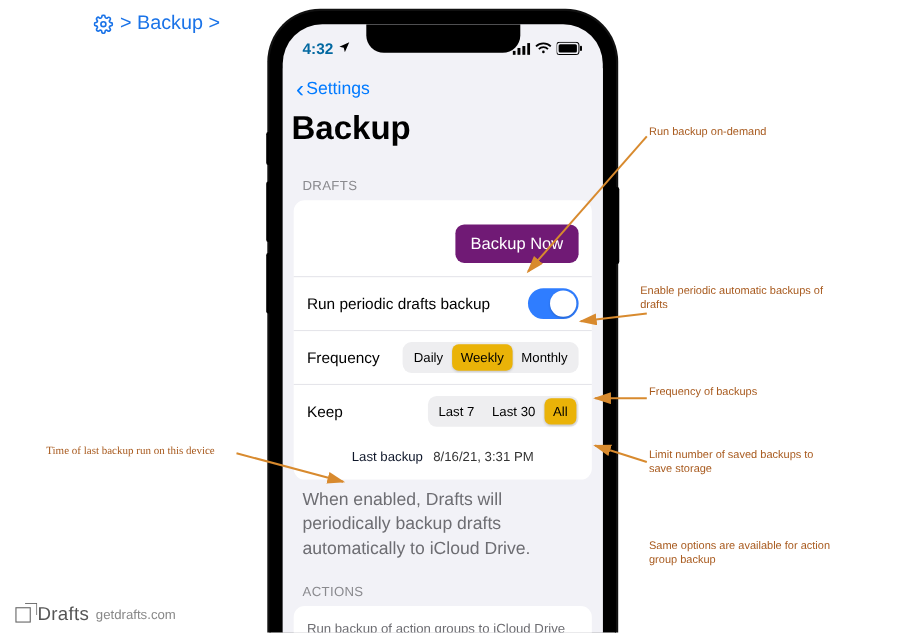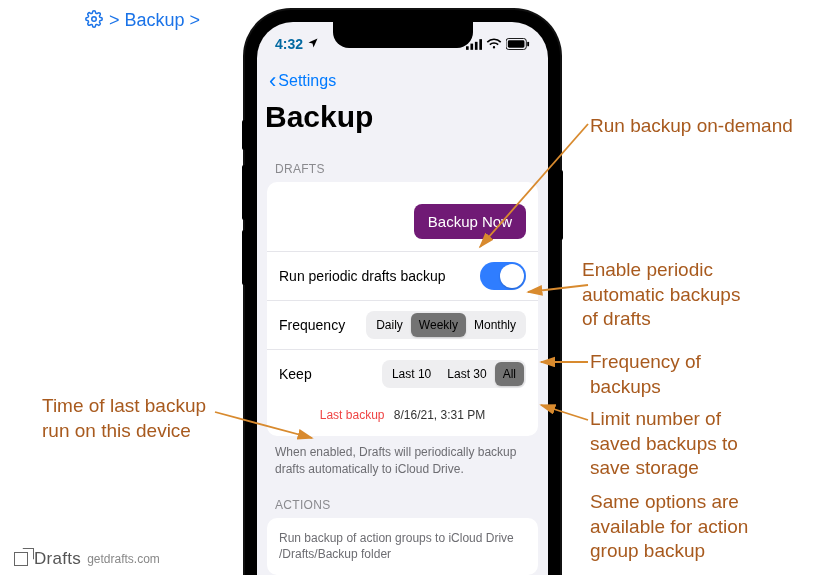--- a/index.html
+++ b/index.html
@@ -1,23 +1,23 @@
 <!DOCTYPE html>
 <html><head>
 <meta charset="utf-8">
 <style>
   * { box-sizing: border-box; margin: 0; padding: 0; }
   body { font-family: -apple-system, BlinkMacSystemFont, "Segoe UI", Helvetica, Arial, sans-serif; background: #fff; width: 815px; height: 575px; position: relative; overflow: hidden; }
 
   
-  .breadcrumb { position: absolute; top: 10px; left: 85px; display: flex; align-items: flex-start; gap: 6px; color: #1a73e8; font-size: 18px; }
+  .breadcrumb { position: absolute; top: 10px; left: 85px; display: flex; align-items: flex-end; gap: 6px; color: #1a73e8; font-size: 18px; }
   .gear-svg { width: 18px; height: 18px; }
 
   
-  .annot { position: absolute; color: #a85a1e; font-size: 19px; line-height: 1.3; }
+  .annot { position: absolute; color: #a85a1e; font-size: 10px; line-height: 1.3; }
   .arrow { position: absolute; pointer-events: none; }
 
   
   .footer { position: absolute; bottom: 6px; left: 14px; display: flex; align-items: center; gap: 6px; font-size: 13px; color: #555; }
   .footer .brand { color: #555; font-size: 17px; font-weight: 400; letter-spacing: 0.3px; }
   .footer .url { color: #888; font-size: 12px; }
   .popout { width: 14px; height: 14px; border: 1.5px solid #666; position: relative; }
   .popout::after { content: ""; position: absolute; width: 14px; height: 14px; border: 1.5px solid #666; top: -5px; left: 3px; background: #fff; clip-path: polygon(30% 0, 100% 0, 100% 70%, 85% 70%, 85% 15%, 30% 15%); }
 
   
@@ -41,24 +41,24 @@
   .sect-header { font-size: 12px; color:#8a8a8e; padding: 16px 18px 6px; letter-spacing: 0.3px; }
   .card { background:#fff; margin: 0 10px; border-radius: 10px; padding: 12px; font-size: 13px; color:#333; }
   .card .desc { font-size: 12px; color:#6d6d72; line-height:1.4; }
   .backup-btn { display:block; margin: 10px 0 0 auto; background:#701a75; color:#fff; border:none; border-radius:8px; padding: 9px 14px; font-size:15px; font-weight:500; }
   .row { display:flex; justify-content:space-between; align-items:center; padding: 10px 0; font-size:14px; color:#000; }
   .divider { height:1px; background:#e5e5ea; margin: 0 -12px; }
   .toggle { width:46px; height:28px; background:#2f7dff; border-radius:14px; position:relative; }
   .toggle::after { content:""; position:absolute; width:24px; height:24px; background:#fff; border-radius:50%; top:2px; right:2px; box-shadow:0 1px 2px rgba(0,0,0,0.2); }
   .seg { display:flex; background:#eeeef0; border-radius:8px; padding:2px; font-size:12px; }
   .seg span { padding: 5px 8px; border-radius:6px; color:#000; }
-  .seg span.active { background:#737373; box-shadow: 0 1px 2px rgba(0,0,0,0.15); }
+  .seg span.active { background:#eab308; box-shadow: 0 1px 2px rgba(0,0,0,0.15); }
   .lastbackup { text-align:center; font-size:12px; padding:10px 0 2px; }
-  .lastbackup .lbl { color:#ef4444; margin-right:6px; }
-  .footnote { font-size: 12px; color:#6d6d72; padding: 8px 18px 4px; line-height:1.4; }
+  .lastbackup .lbl { color:#0f172a; margin-right:6px; }
+  .footnote { font-size: 16px; color:#6d6d72; padding: 8px 18px 4px; line-height:1.4; }
 </style>
 </head>
 <body>
 
 <div class="breadcrumb">
   <svg class="gear-svg" viewBox="0 0 24 24" fill="none" stroke="#1a73e8" stroke-width="2">
     <circle cx="12" cy="12" r="3"></circle>
     <path d="M19.4 15a1.7 1.7 0 0 0 .34 1.87l.06.06a2 2 0 1 1-2.83 2.83l-.06-.06a1.7 1.7 0 0 0-1.87-.34 1.7 1.7 0 0 0-1.03 1.56V21a2 2 0 1 1-4 0v-.09A1.7 1.7 0 0 0 9 19.4a1.7 1.7 0 0 0-1.87.34l-.06.06a2 2 0 1 1-2.83-2.83l.06-.06A1.7 1.7 0 0 0 4.6 15a1.7 1.7 0 0 0-1.56-1.03H3a2 2 0 1 1 0-4h.09A1.7 1.7 0 0 0 4.6 9a1.7 1.7 0 0 0-.34-1.87l-.06-.06a2 2 0 1 1 2.83-2.83l.06.06A1.7 1.7 0 0 0 9 4.6a1.7 1.7 0 0 0 1.03-1.56V3a2 2 0 1 1 4 0v.09c0 .66.39 1.26 1.03 1.51A1.7 1.7 0 0 0 17 4.26l.06-.06a2 2 0 1 1 2.83 2.83l-.06.06A1.7 1.7 0 0 0 19.4 9c.25.64.85 1.03 1.51 1.03H21a2 2 0 1 1 0 4h-.09a1.7 1.7 0 0 0-1.51 1.03z"></path>
   </svg>
   <span>&gt; Backup &gt;</span>
@@ -116,21 +116,21 @@
           <div class="seg">
             <span>Daily</span>
             <span class="active">Weekly</span>
             <span>Monthly</span>
           </div>
         </div>
         <div class="divider"></div>
         <div class="row">
           <span>Keep</span>
           <div class="seg">
-            <span>Last 10</span>
+            <span>Last 7</span>
             <span>Last 30</span>
             <span class="active">All</span>
           </div>
         </div>
         <div class="lastbackup">
           <span class="lbl">Last backup</span>
           <span>8/16/21, 3:31 PM</span>
         </div>
       </div>
       <div class="footnote">When enabled, Drafts will periodically backup drafts automatically to iCloud Drive.</div>
@@ -142,21 +142,21 @@
       </div>
     </div>
   </div>
 </div>
 
 <div class="annot" style="top:114px; left:590px;">Run backup on-demand</div>
 <div class="annot" style="top:258px; left:582px; width:170px;">Enable periodic automatic backups of drafts</div>
 <div class="annot" style="top:350px; left:590px; width:130px;">Frequency of backups</div>
 <div class="annot" style="top:407px; left:590px; width:160px;">Limit number of saved backups to save storage</div>
 <div class="annot" style="top:490px; left:590px; width:180px;">Same options are available for action group backup</div>
-<div class="annot" style="top:394px; left:42px; width:170px;">Time of last backup run on this device</div>
+<div class="annot" style="top:404px; left:42px; width:170px;font-family:Liberation Serif, serif;">Time of last backup run on this device</div>
 
 <svg class="arrow" style="top:0;left:0;" width="815" height="575">
   <defs>
     <marker id="ah" markerWidth="10" markerHeight="10" refX="8" refY="3" orient="auto">
       <path d="M0,0 L0,6 L9,3 z" fill="#d88a2e"></path>
     </marker>
   </defs>
   <line x1="588" y1="124" x2="480" y2="247" stroke="#d88a2e" stroke-width="1.8" marker-end="url(#ah)"></line>
   <line x1="588" y1="285" x2="528" y2="292" stroke="#d88a2e" stroke-width="1.8" marker-end="url(#ah)"></line>
   <line x1="588" y1="362" x2="541" y2="362" stroke="#d88a2e" stroke-width="1.8" marker-end="url(#ah)"></line>

